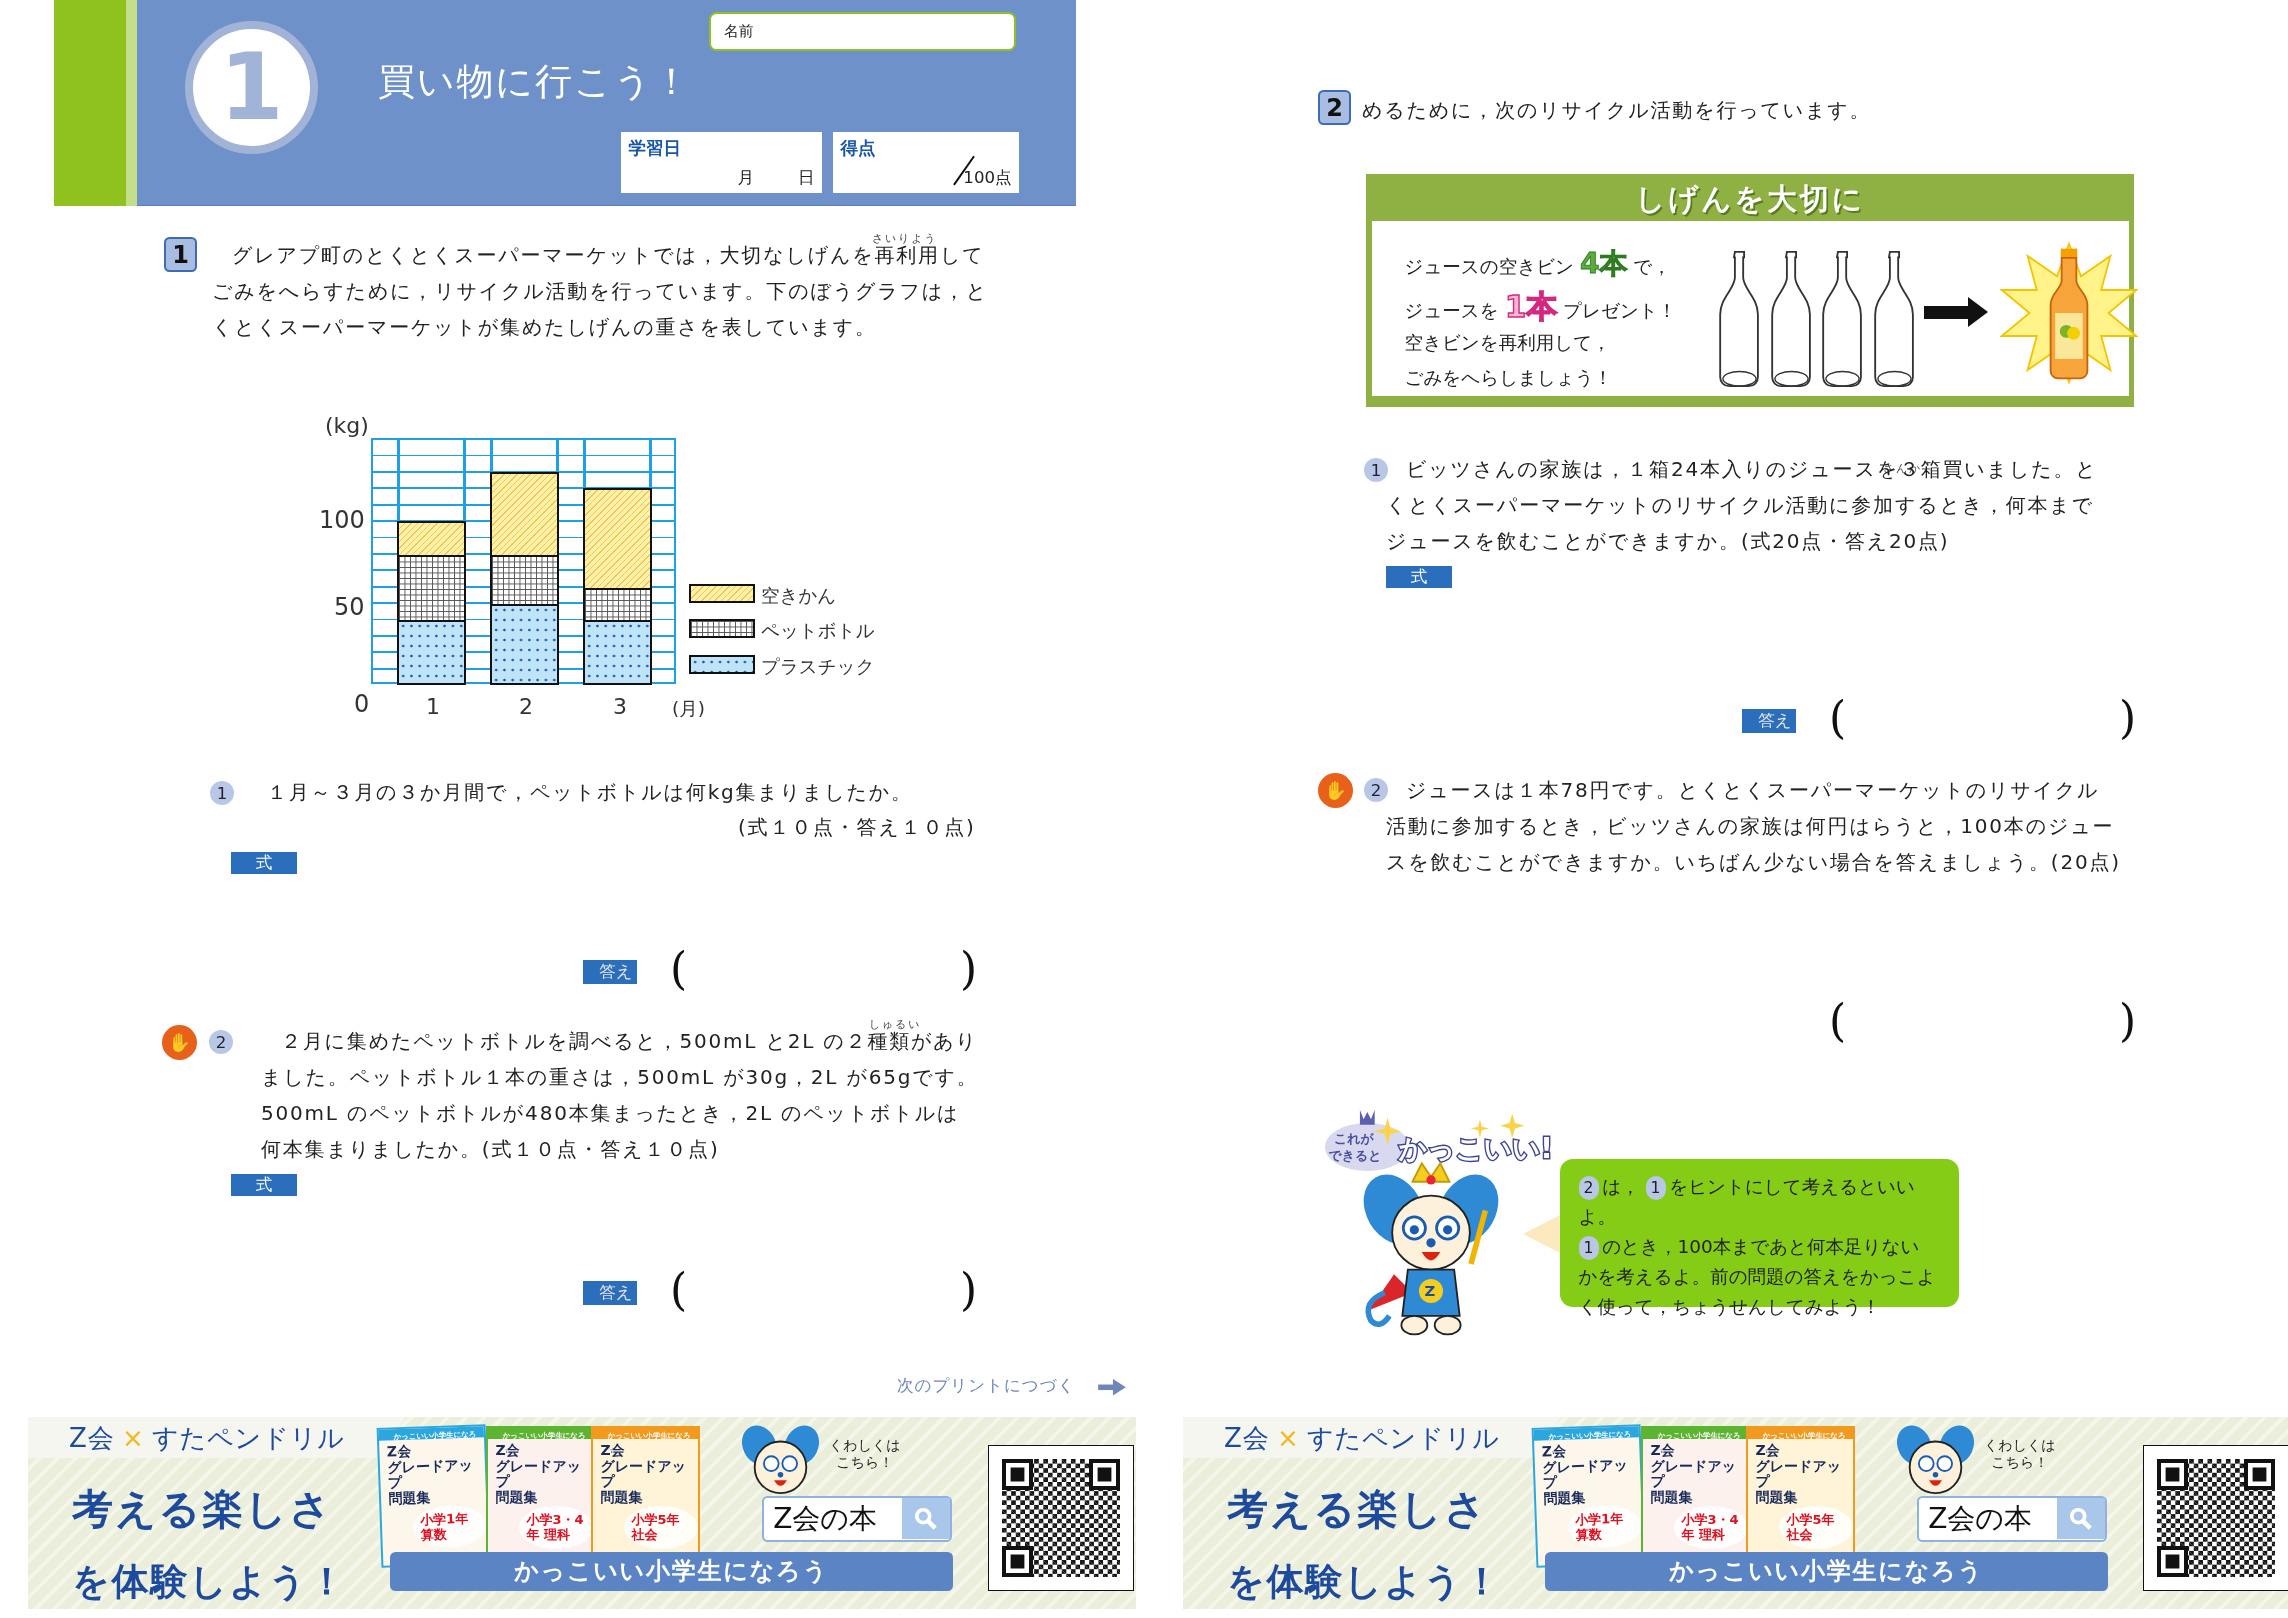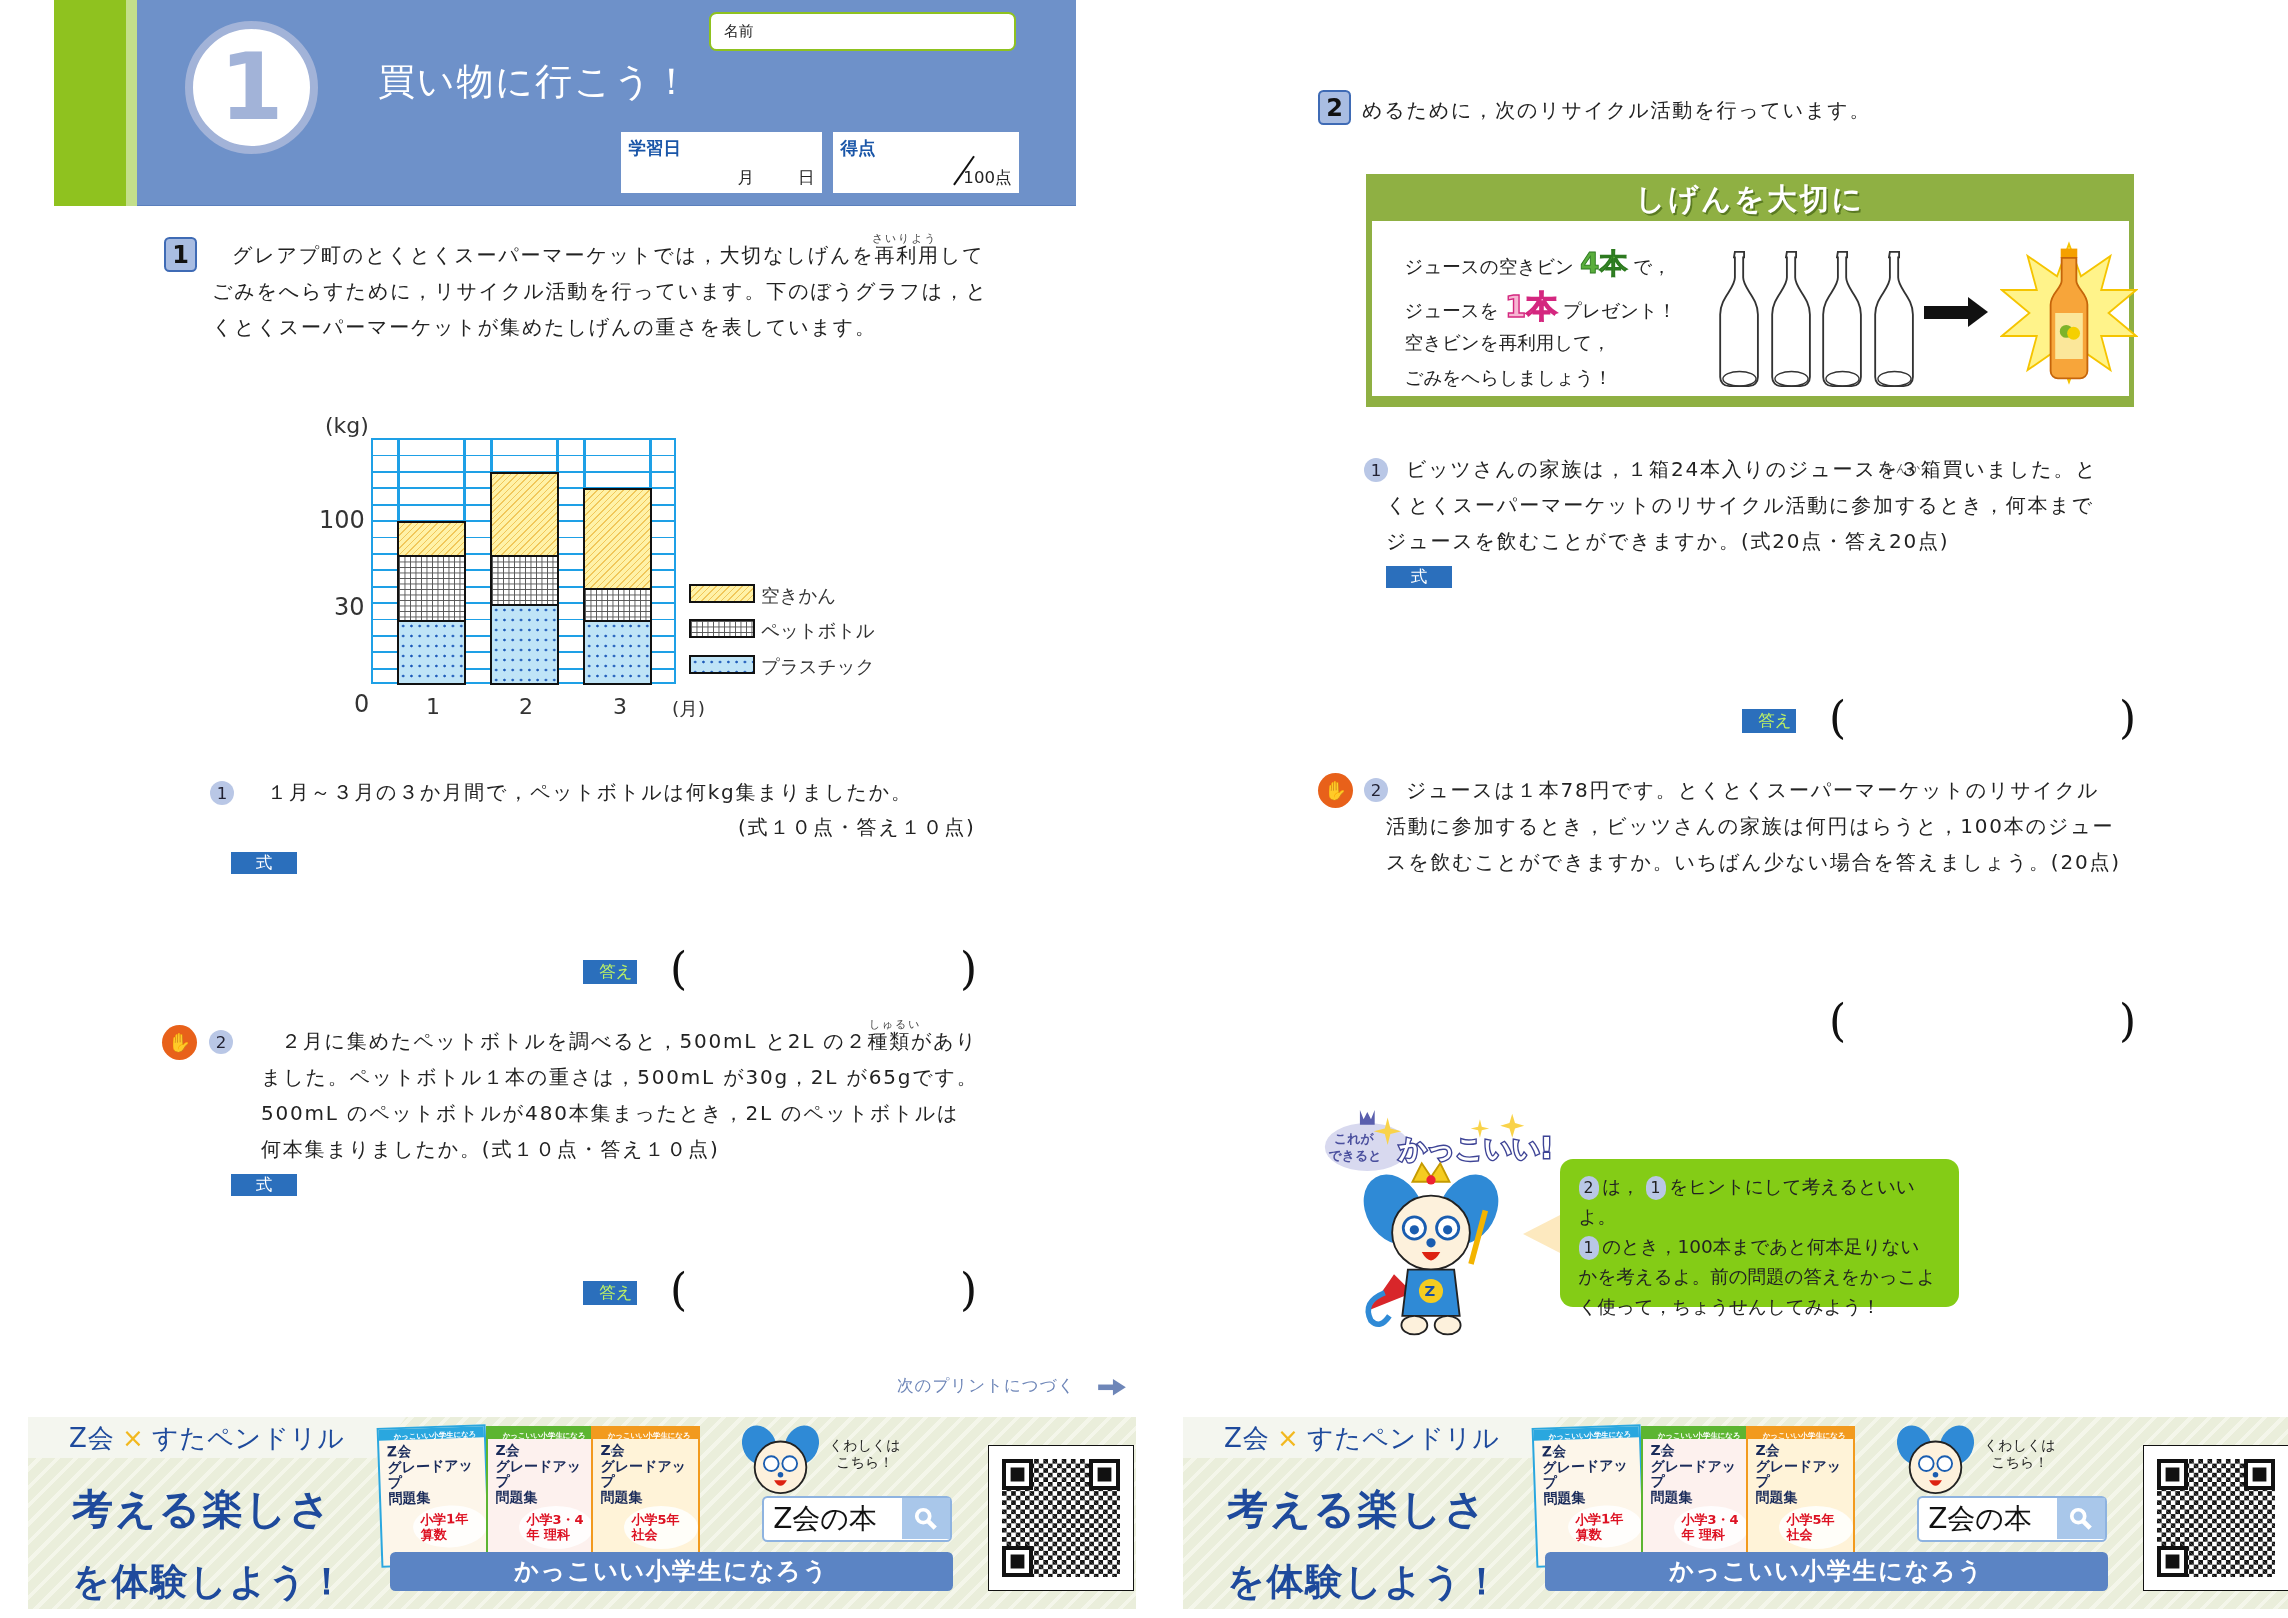--- a/index.html
+++ b/index.html
@@ -20,21 +20,21 @@
   .box-val { position:absolute; right: 7.4px; bottom: 3.7px; font-size: 16.6px; }
   .slash { position:absolute; right: 54px; bottom: 5.5px; width: 1.8px; height: 35px; background:#111; transform: rotate(35deg); }
 
   
   .sec-badge { width: 33px; height: 35px; background: #a9bde2; border: 2.8px solid #3f6bb5; border-radius: 5.5px; font-weight: bold; font-size: 24px; display:flex; align-items:center; justify-content:center; color:#111; }
   .q-num { width: 24px; height: 24px; border-radius: 50%; background: #b9c7e6; display:flex; align-items:center; justify-content:center; font-size: 16.6px; color: #223; }
   .hint-icon { width: 35px; height: 35px; border-radius: 50%; background: #e8611a; color:#fff; font-size: 18.5px; display:flex; align-items:center; justify-content:center; }
   .para { font-size: 20px; line-height: 36px; letter-spacing: 1.8px; color: #222; }
   .furi { font-size: 11px; color: #444; letter-spacing: 1.8px; }
   .shiki { width: 66px; height: 22px; background: #2b6fbc; color: #fff; font-size: 16.6px; display:flex; align-items:center; justify-content:center; }
-  .kotae { width: 54px; height: 24px; background: #2b6fbc; color: #bef264; font-size: 16.6px; display:flex; align-items:center; justify-content:center;padding-left:12px; }
+  .kotae { width: 54px; height: 24px; background: #2b6fbc; color: #e5e5e5; font-size: 16.6px; display:flex; align-items:center; justify-content:center;padding-left:12px; }
   .paren { font-size: 44px; font-weight: lighter; color: #111; font-family: "DejaVu Serif", serif; }
 
   
   .chart-grid { left: 371px; top: 438px; width: 305px; height: 246px; border: 2.8px solid #1ea0e6; background-image:
      repeating-linear-gradient(to bottom, transparent 0, transparent 14.6px, #1ea0e6 14.6px, #1ea0e6 16.4px); }
   .vline { position:absolute; top: 438px; width: 2.8px; height: 246px; background:#1ea0e6; }
   .bar-seg { position:absolute; border: 2.8px solid #111; }
   .seg-can { background: repeating-linear-gradient(135deg, #fff2a8 0 3.7px, #f1c75a 3.7px 4.6px); }
   .seg-pet { background-color:#fff; background-image: linear-gradient(#555 0.9px, transparent 0.9px), linear-gradient(90deg, #555 0.9px, transparent 0.9px); background-size: 5.5px 5.5px; }
   .seg-pla { background-color:#bfe4f7; background-image: radial-gradient(#1b58b8 0.9px, transparent 1.4px); background-size: 8.3px 10px; }
@@ -108,21 +108,21 @@
 <div class="abs sec-badge" style="left:164px; top:237px;">1</div>
 <div class="abs furi" style="left:872px; top:231px;">さいりよう</div>
 <div class="abs para" style="left:212px; top:237px;">
   <div style="padding-left:20px">グレアプ町のとくとくスーパーマーケットでは，大切なしげんを再利用して</div>
   <div>ごみをへらすために，リサイクル活動を行っています。下のぼうグラフは，と</div>
   <div>くとくスーパーマーケットが集めたしげんの重さを表しています。</div>
 </div>
 
 <div class="abs axis-lbl" style="left:325px; top:413px; font-size:22px;">(kg)</div>
 <div class="abs axis-lbl" style="left:319px; top:506px;">100</div>
-<div class="abs axis-lbl" style="left:334px; top:593px;">30</div>
+<div class="abs axis-lbl" style="left:334px; top:593px;">50</div>
 <div class="abs axis-lbl" style="left:354px; top:690px;">0</div>
 <div class="abs chart-grid"></div>
 <div class="vline" style="left:397px"></div>
 <div class="vline" style="left:463px"></div>
 <div class="vline" style="left:490px"></div>
 <div class="vline" style="left:556px"></div>
 <div class="vline" style="left:583px"></div>
 <div class="vline" style="left:649px"></div>
 
 <div class="bar-seg seg-pla" style="left:397px; top:619px; width:69px; height:66px;"></div>

